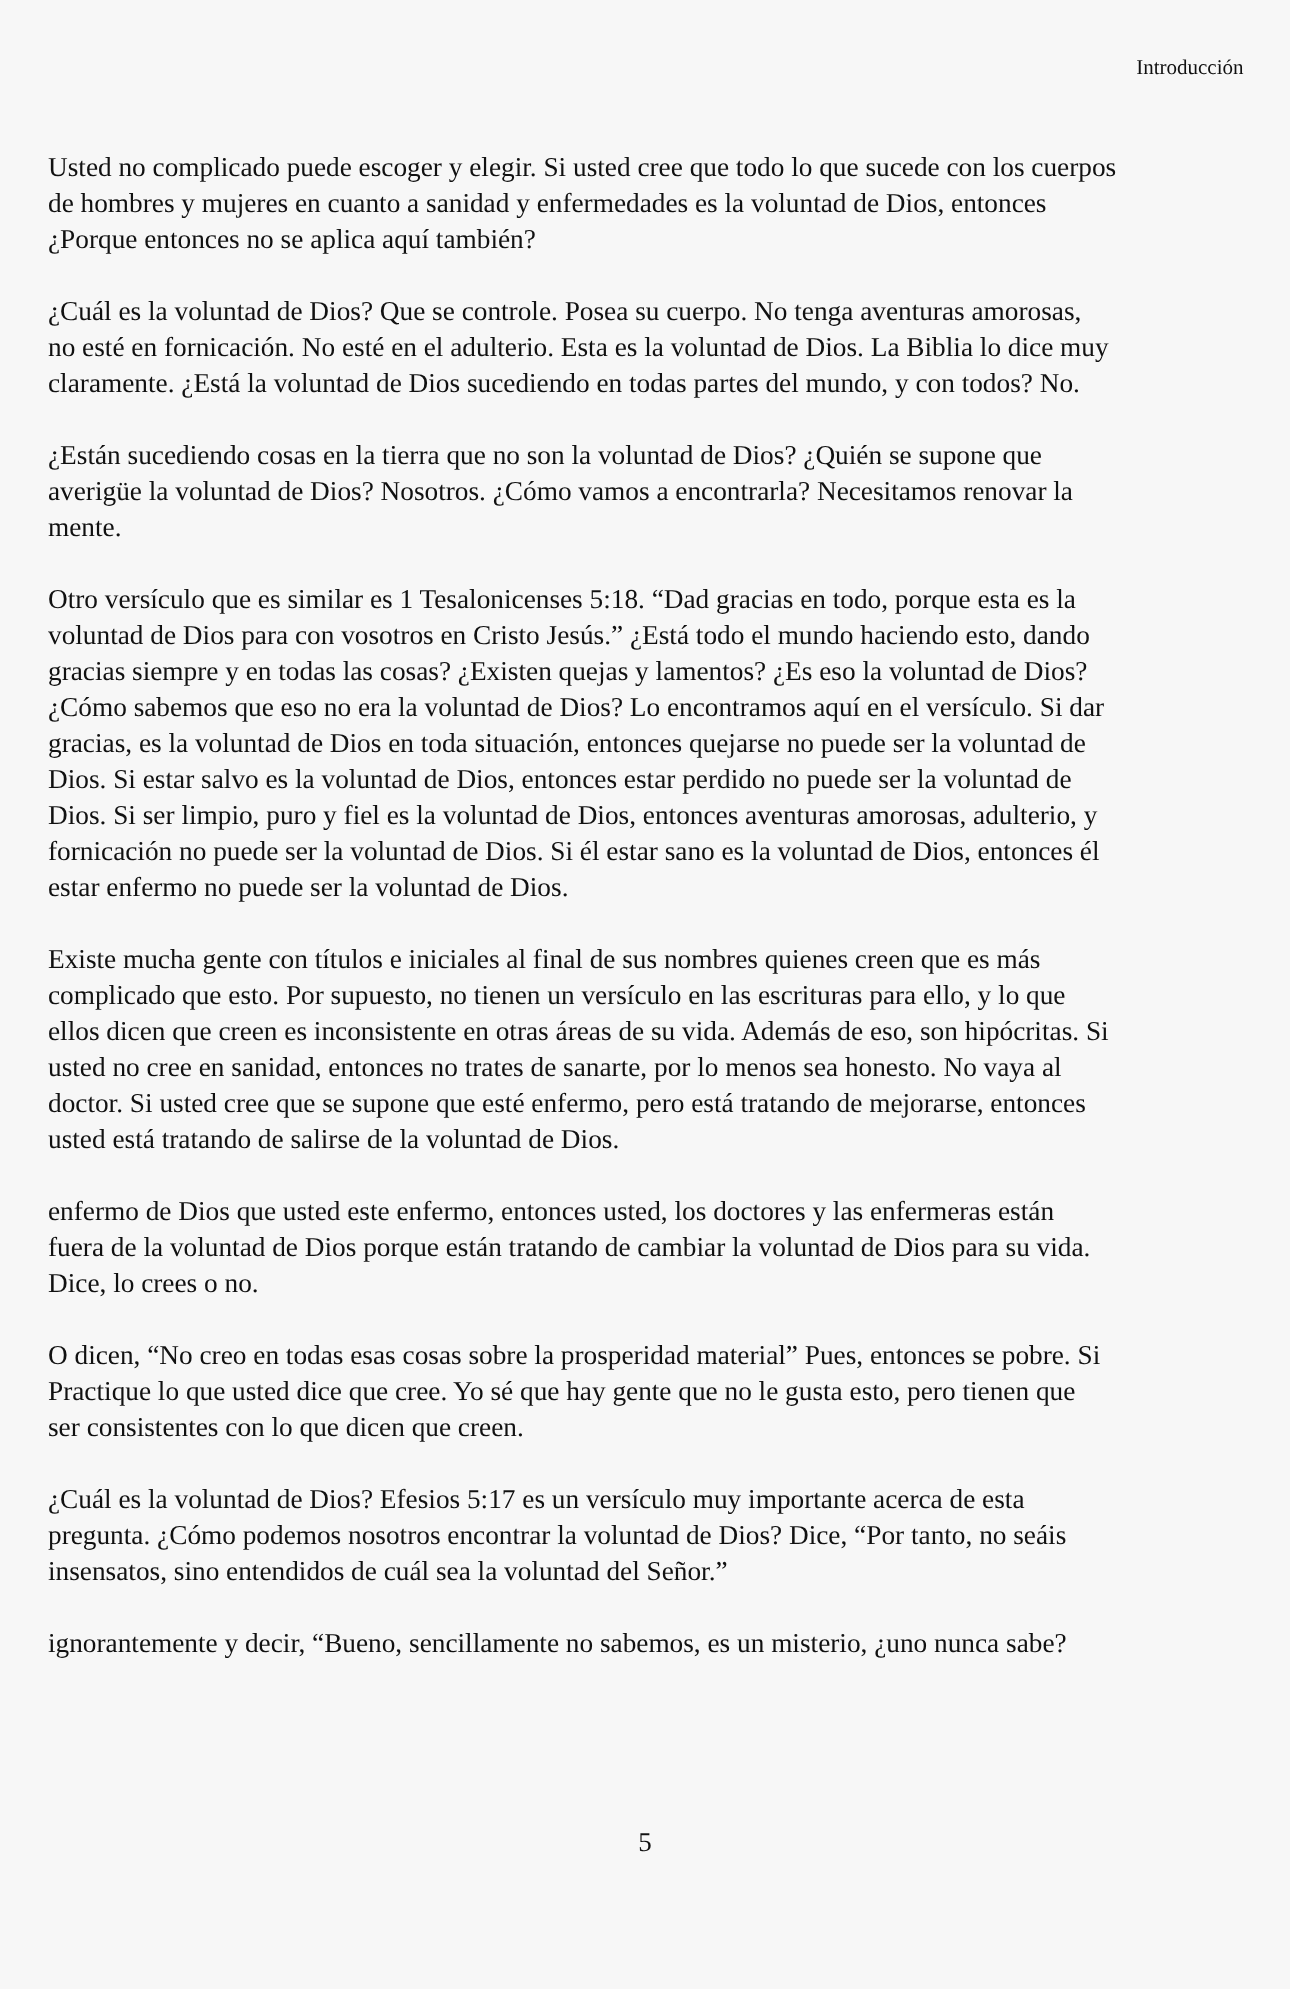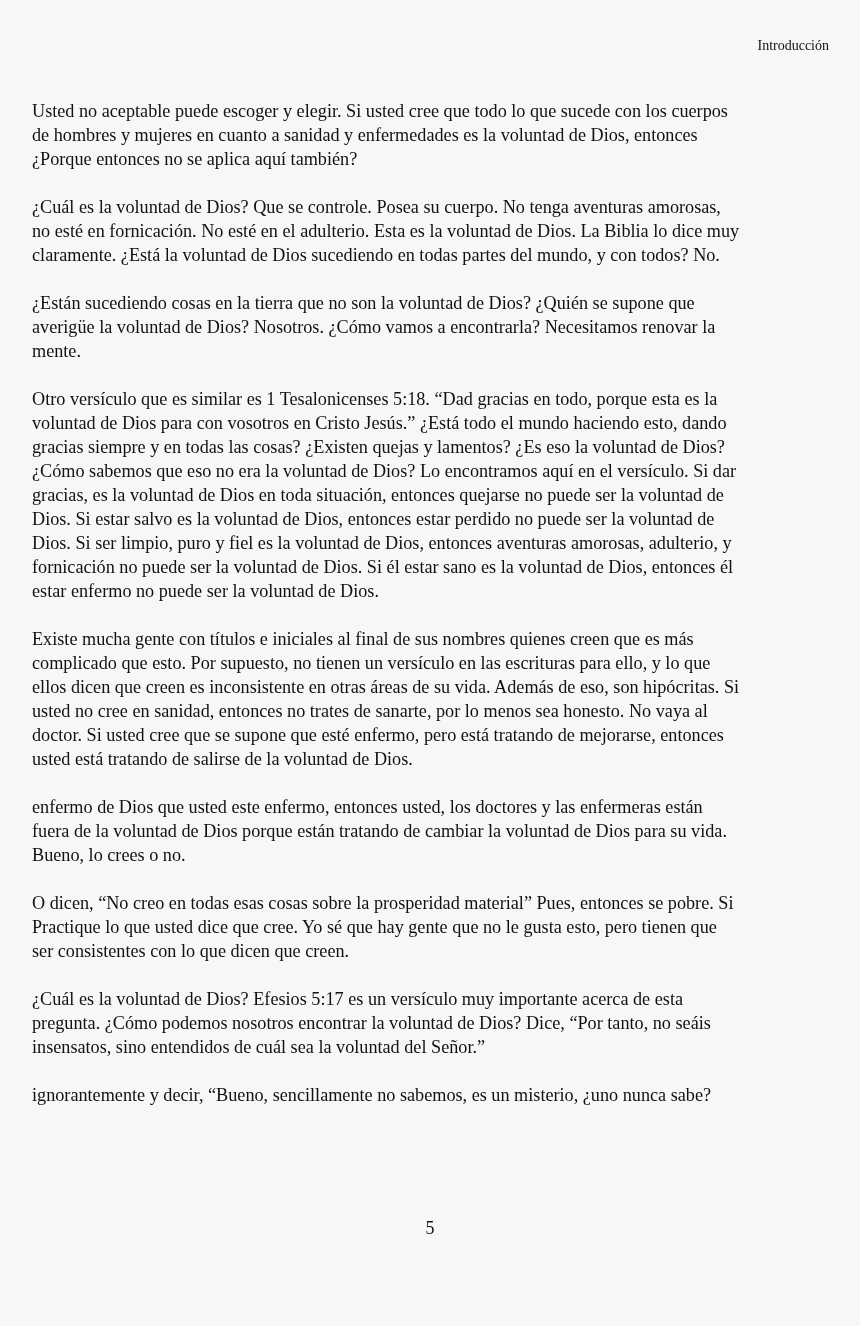--- a/index.html
+++ b/index.html
@@ -50,21 +50,21 @@
   }
 </style>
 </head>
 <body>
 
 <div class="header">Introducción</div>
 
 <div class="content">
 
   <div class="para">
-    <span class="line">Usted no aceptable puede escoger y elegir. Si usted cree que todo lo que sucede con los cuerpos</span>
+    <span class="line">Usted no complicado puede escoger y elegir. Si usted cree que todo lo que sucede con los cuerpos</span>
     <span class="line">de hombres y mujeres en cuanto a sanidad y enfermedades es la voluntad de Dios, entonces</span>
     <span class="line">¿Porque entonces no se aplica aquí también?</span>
   </div>
 
   <div class="para">
     <span class="line">¿Cuál es la voluntad de Dios? Que se controle. Posea su cuerpo. No tenga aventuras amorosas,</span>
     <span class="line">no esté en fornicación. No esté en el adulterio. Esta es la voluntad de Dios. La Biblia lo dice muy</span>
     <span class="line">claramente. ¿Está la voluntad de Dios sucediendo en todas partes del mundo, y con todos? No.</span>
   </div>
 
@@ -91,21 +91,21 @@
     <span class="line">complicado que esto. Por supuesto, no tienen un versículo en las escrituras para ello, y lo que</span>
     <span class="line">ellos dicen que creen es inconsistente en otras áreas de su vida. Además de eso, son hipócritas. Si</span>
     <span class="line">usted no cree en sanidad, entonces no trates de sanarte, por lo menos sea honesto. No vaya al</span>
     <span class="line">doctor. Si usted cree que se supone que esté enfermo, pero está tratando de mejorarse, entonces</span>
     <span class="line">usted está tratando de salirse de la voluntad de Dios.</span>
   </div>
 
   <div class="para">
     <span class="line">enfermo de Dios que usted este enfermo, entonces usted, los doctores y las enfermeras están</span>
     <span class="line">fuera de la voluntad de Dios porque están tratando de cambiar la voluntad de Dios para su vida.</span>
-    <span class="line">Bueno, lo crees o no.</span>
+    <span class="line">Dice, lo crees o no.</span>
   </div>
 
   <div class="para">
     <span class="line">O dicen, “No creo en todas esas cosas sobre la prosperidad material” Pues, entonces se pobre. Si</span>
     <span class="line">Practique lo que usted dice que cree. Yo sé que hay gente que no le gusta esto, pero tienen que</span>
     <span class="line">ser consistentes con lo que dicen que creen.</span>
   </div>
 
   <div class="para">
     <span class="line">¿Cuál es la voluntad de Dios? Efesios 5:17 es un versículo muy importante acerca de esta</span>

